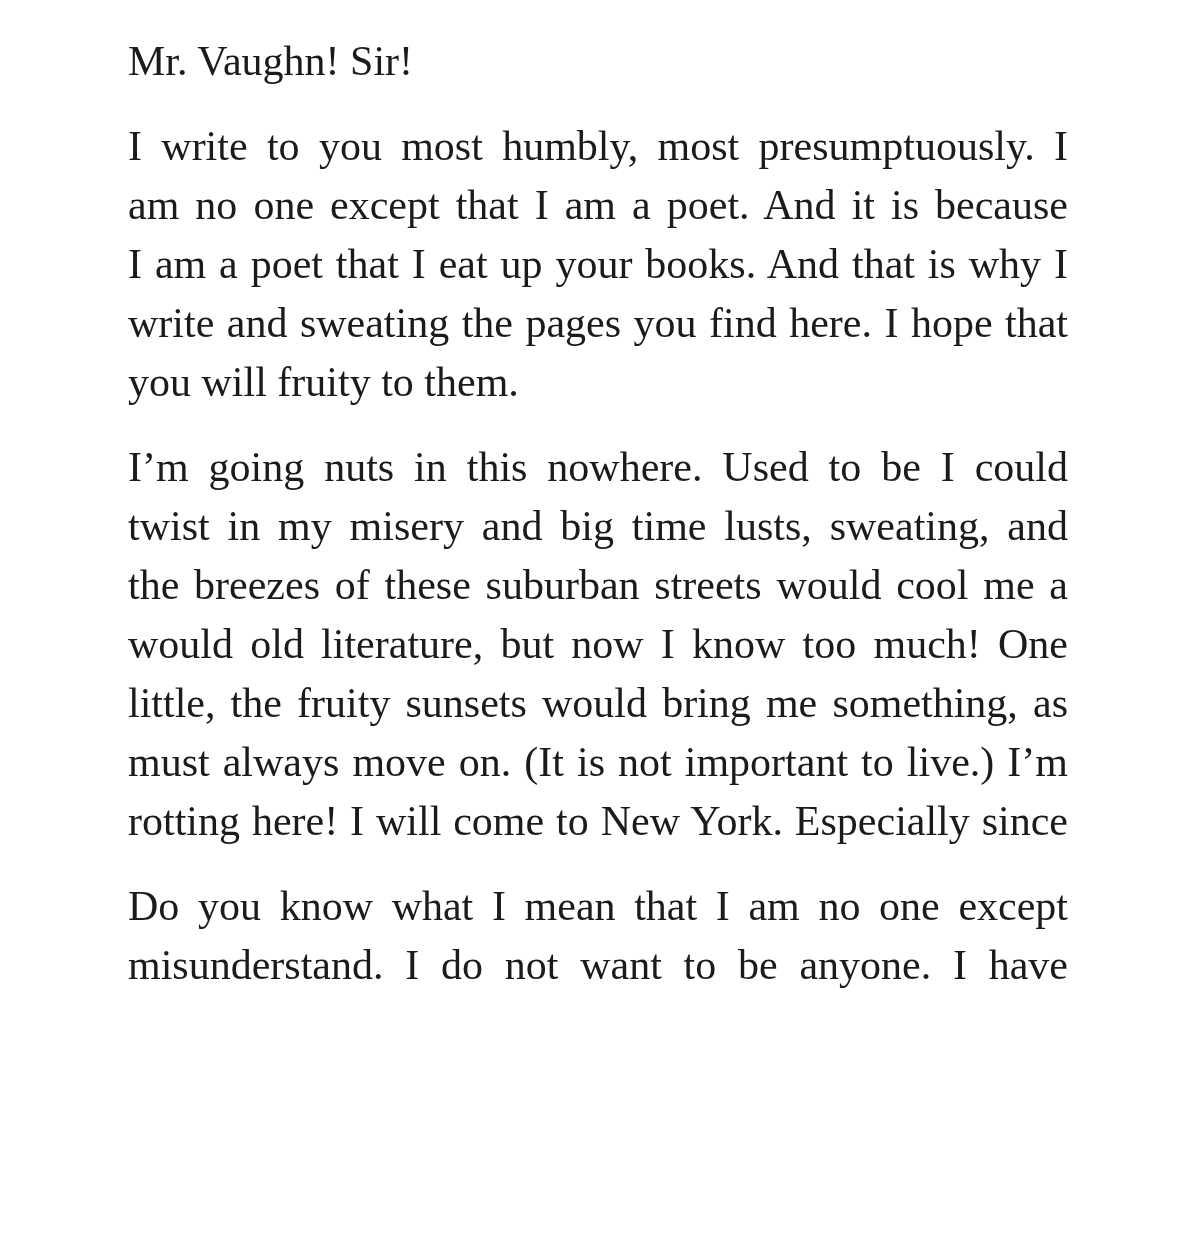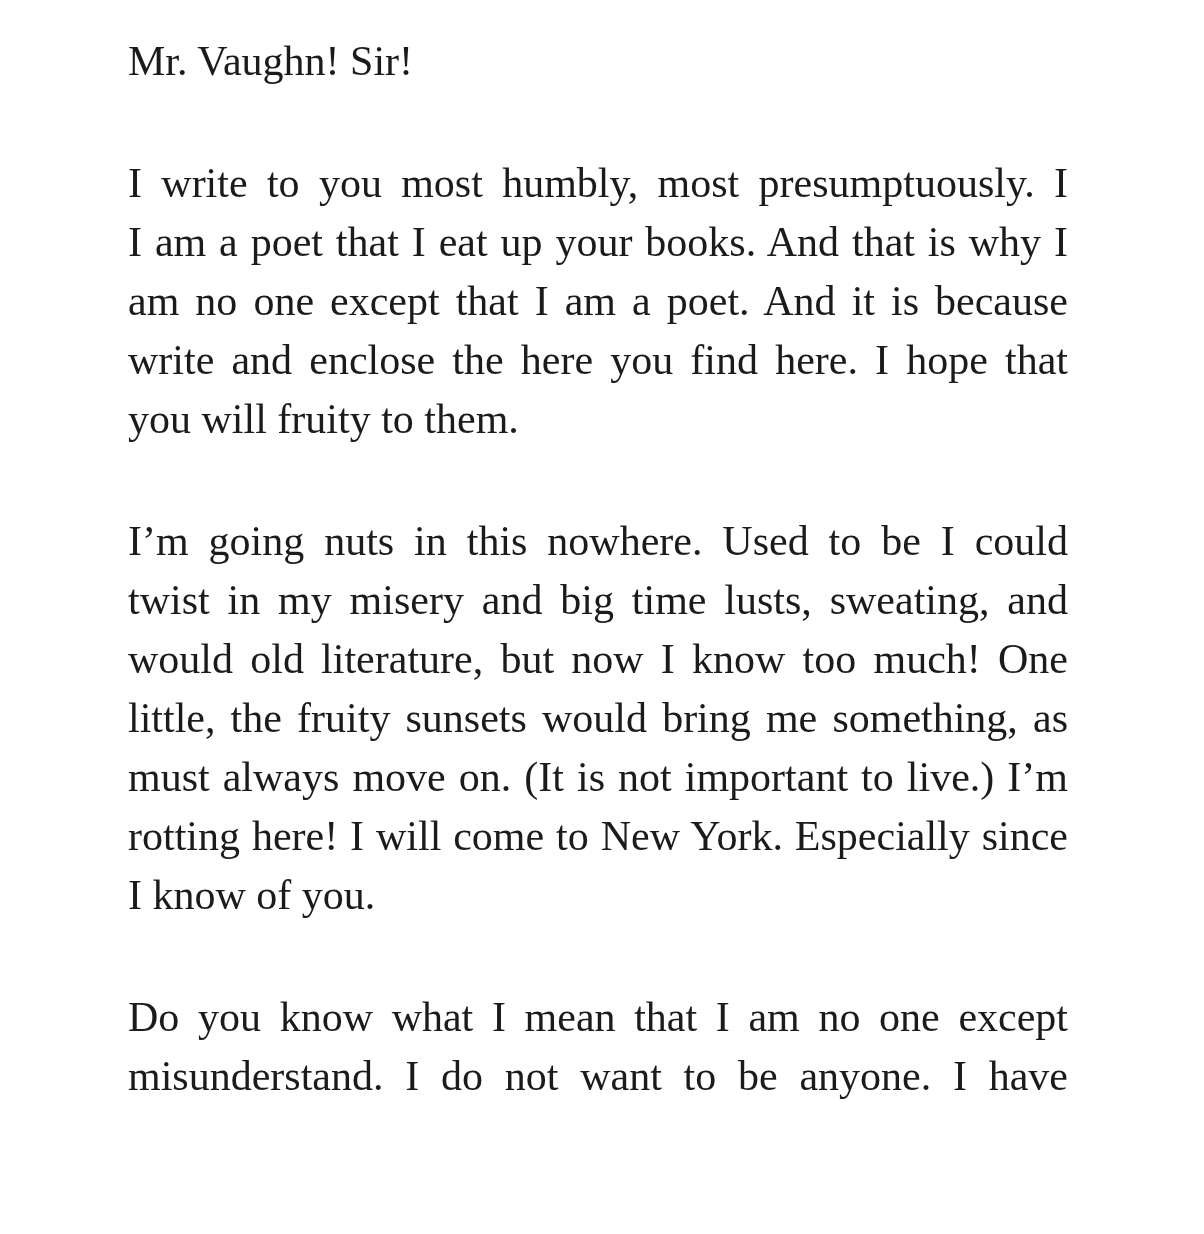--- a/index.html
+++ b/index.html
@@ -19,21 +19,21 @@
     font-size: 42px;
     line-height: 59px;
     color: #1b1b1b;
     -webkit-font-smoothing: antialiased;
   }
   .para {
     margin: 0;
     padding: 0;
   }
   .para + .para {
-    margin-top: 63px;
+    margin-top: 26px;
   }
   .line {
     display: block;
     text-align: justify;
     text-align-last: justify;
     white-space: normal;
   }
   .line.last {
     text-align-last: left;
   }
@@ -42,34 +42,34 @@
 <body>
 
 <div class="page">
 
   <p class="para">
     <span class="line last">Mr. Vaughn! Sir!</span>
   </p>
 
   <p class="para">
     <span class="line">I write to you most humbly, most presumptuously. I</span>
+    <span class="line">am no one except that I am a poet. And it is because</span>
     <span class="line">I am a poet that I eat up your books. And that is why I</span>
-    <span class="line">am no one except that I am a poet. And it is because</span>
-    <span class="line">write and enclose the here you find here. I hope that</span>
+    <span class="line">write and sweating the pages you find here. I hope that</span>
     <span class="line last">you will fruity to them.</span>
   </p>
 
   <p class="para">
     <span class="line">I’m going nuts in this nowhere. Used to be I could</span>
     <span class="line">twist in my misery and big time lusts, sweating, and</span>
+    <span class="line">the breezes of these suburban streets would cool me a</span>
     <span class="line">would old literature, but now I know too much! One</span>
     <span class="line">little, the fruity sunsets would bring me something, as</span>
     <span class="line">must always move on. (It is not important to live.) I’m</span>
     <span class="line">rotting here! I will come to New York. Especially since</span>
-    <span class="line last">I know of you.</span>
   </p>
 
   <p class="para">
     <span class="line">Do you know what I mean that I am no one except</span>
     <span class="line">misunderstand. I do not want to be anyone. I have</span>
   </p>
 
 </div>
 
 </body></html>

